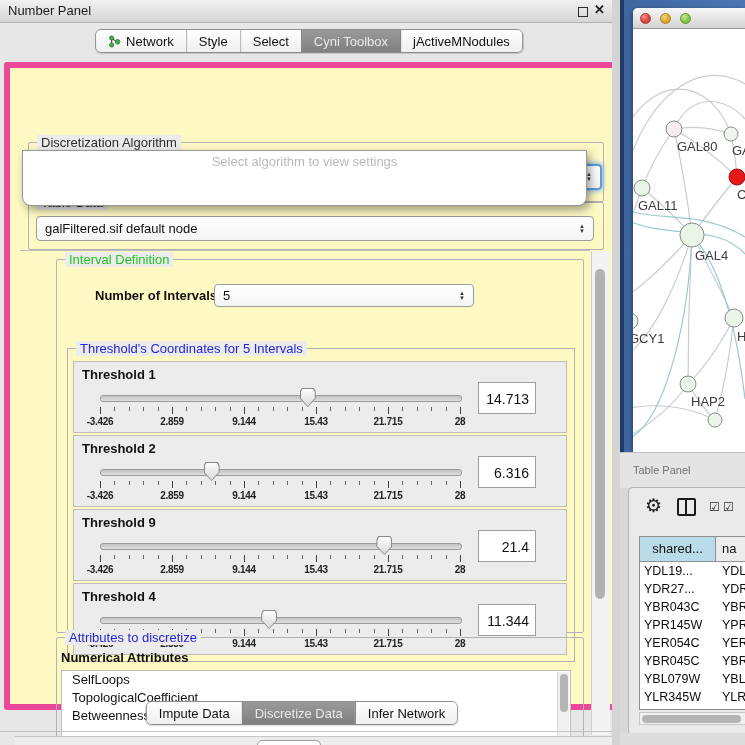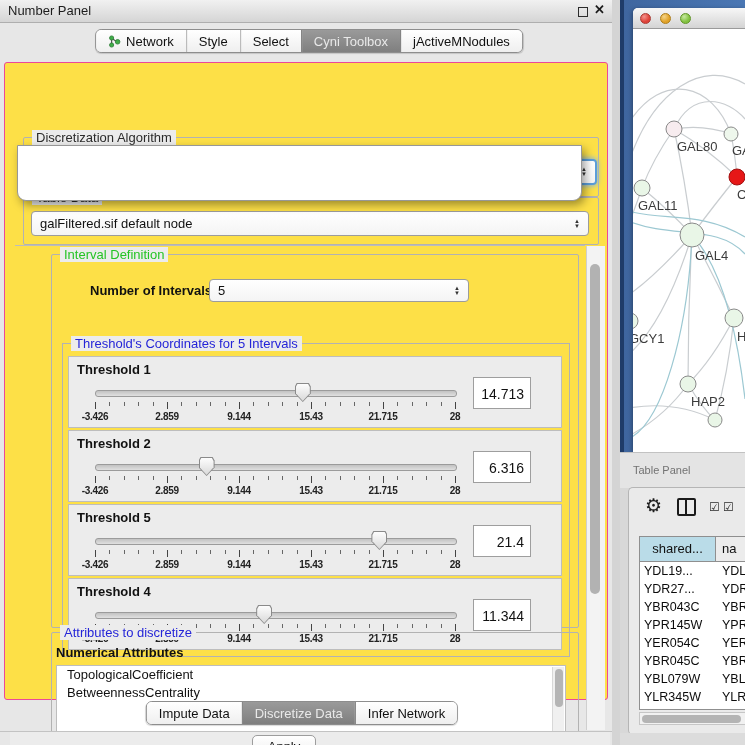--- a/index.html
+++ b/index.html
@@ -14,21 +14,21 @@
   #float-ic{position:absolute;left:578px;top:7px;width:8px;height:8px;border:1.5px solid #2b2b2b;background:transparent;}
   #close-ic{position:absolute;left:594px;top:2px;font-size:13px;font-weight:bold;color:#1b1b1b;}
   .tabbar{position:absolute;display:flex;border:1px solid #8d8d8d;border-radius:6px;overflow:hidden;height:22px;box-shadow:0 1px 1px rgba(0,0,0,.15);}
   .tab{padding:0 12px;font-size:13px;color:#111;background:linear-gradient(#ffffff,#efefef);
        display:flex;align-items:center;gap:5px;white-space:nowrap;}
   .tab+.tab{border-left:1px solid #b5b5b5;}
   .tab.sel{background:linear-gradient(#9a9a9a,#7f7f7f);color:#e9e9e9;border-left:1px solid #787878;}
   .tab.sel+.tab{border-left:1px solid #787878;}
   #top-tabs{left:309px;top:29px;transform:translateX(-50%);}
   #bottom-tabs{left:302px;top:701px;transform:translateX(-50%);}
-  #outer-panel{position:absolute;left:4px;top:62px;width:602px;height:636px;border:1px solid #ec4899;border-radius:3px;background:#fde047;}
+  #outer-panel{position:absolute;left:4px;top:62px;width:602px;height:636px;border:6px solid #ec4899;border-radius:3px;background:#fef9c3;}
   
   .grp{position:absolute;border:1px solid #b2b2b2;border-radius:2px;}
   .grp-label{position:absolute;top:-8px;left:8px;background:#ececec;padding:0 4px;font-size:13px;color:#2b2b2b;white-space:nowrap;}
   .grp-label.green{color:#25c425;}
   .grp-label.blue{color:#2525d8;}
   
   .combo{position:absolute;background:linear-gradient(#ffffff,#f4f4f4);border:1px solid #9c9c9c;border-radius:4px;
          font-size:13px;color:#111;display:flex;align-items:center;padding:8px 8px;box-sizing:border-box;}
   .combo .spin{margin-left:auto;display:flex;flex-direction:column;font-size:6px;line-height:5px;color:#333;}
   #disc-combo{left:26px;top:96px;width:566px;height:26px;border:2px solid #5b9dd9;box-shadow:0 0 5px 1px #86b7e6;}
@@ -163,20 +163,21 @@
     </div>
     <div id="td-combo" class="combo">
       <span>galFiltered.sif default node</span>
       <span class="spin">
         <span>▲</span>
           <span>▼</span>
       </span>
     </div>
 
     <div id="popup">
+      <div class="hint">Select algorithm to view settings</div>
     </div>
 
     <div id="scroll-region">
       <div id="interval-group" class="grp">
         <span class="grp-label green">Interval Definition</span>
         <span id="noi-label">Number of Intervals</span>
         <div id="noi-combo" class="combo">
           <span>5</span>
           <span class="spin">
             <span>▲</span>
@@ -266,21 +267,21 @@
                   <div class="tick major" style="left: 386px;"></div>
                   <div class="tick-label" style="left: 386px;">28</div>
                 </div>
     <div class="thr-thumb" style="left: 129.599px;">
       <div class="t-outer"></div>
                   <div class="t-inner"></div>
     </div>
     <div class="thr-value">6.316</div>
   </div>
               <div class="thr-box">
-    <div class="thr-title">Threshold 5</div>
+    <div class="thr-title">Threshold 9</div>
     <div class="thr-track"></div>
     <div class="thr-ticks">
                   <div class="tick major" style="left: 26px;"></div>
                   <div class="tick-label" style="left: 26px;">-3.426</div>
                   <div class="tick" style="left: 40.4px;"></div>
                   <div class="tick" style="left: 54.8px;"></div>
                   <div class="tick" style="left: 69.2px;"></div>
                   <div class="tick" style="left: 83.6px;"></div>
                   <div class="tick major" style="left: 98px;"></div>
                   <div class="tick-label" style="left: 98px;">2.859</div>
@@ -360,20 +361,21 @@
   </div>
             </div>
         </div>
       </div>
 
       <div id="attr-group" class="grp">
         <span class="grp-label blue">Attributes to discretize</span>
         <span id="attr-sub">Numerical Attributes</span>
         <div id="attr-list">
           <div id="attr-items">
+              <div class="item">SelfLoops</div>
               <div class="item">TopologicalCoefficient</div>
               <div class="item">BetweennessCentrality</div>
             </div>
           <div id="attr-vscroll">
               <div class="thumb"></div>
             </div>
         </div>
       </div>
     </div>
 

